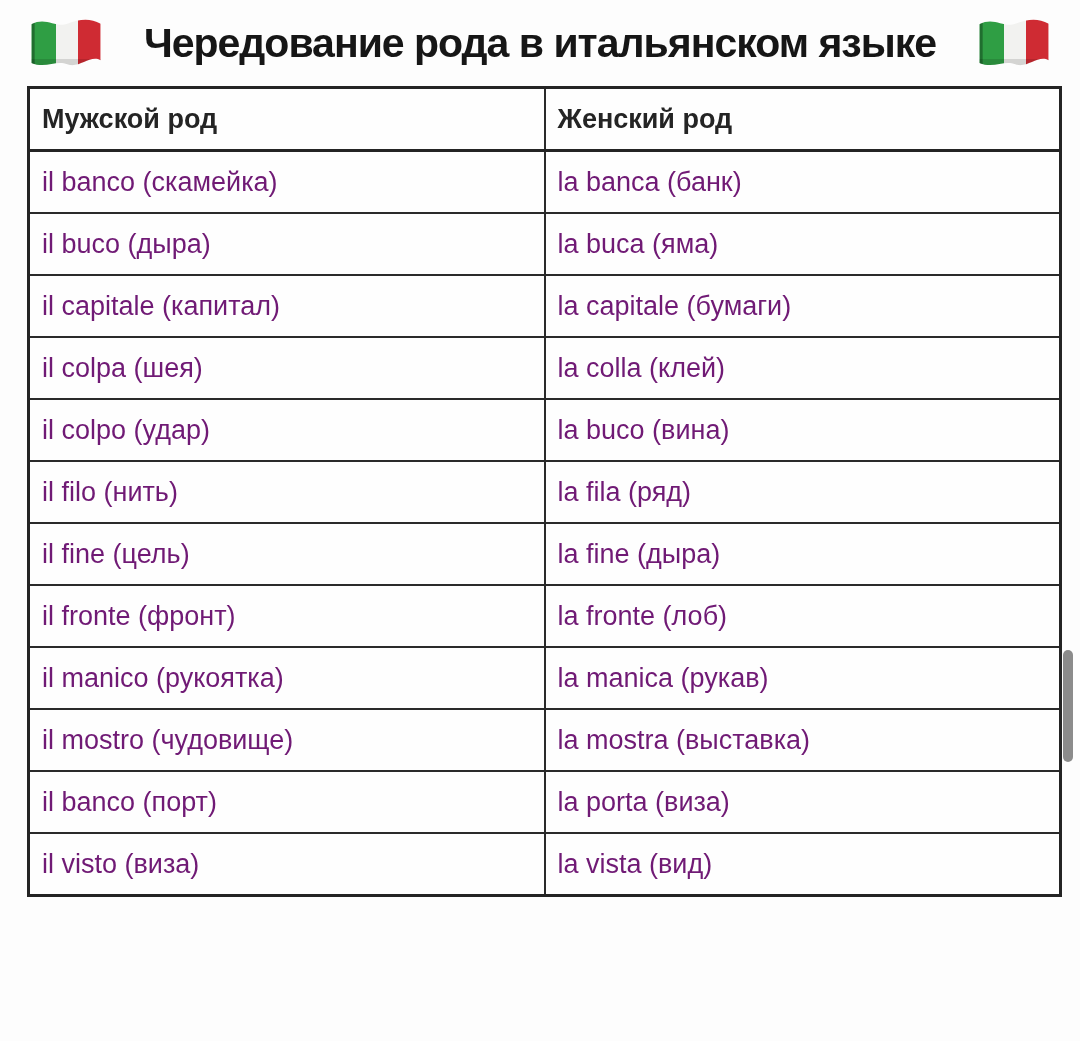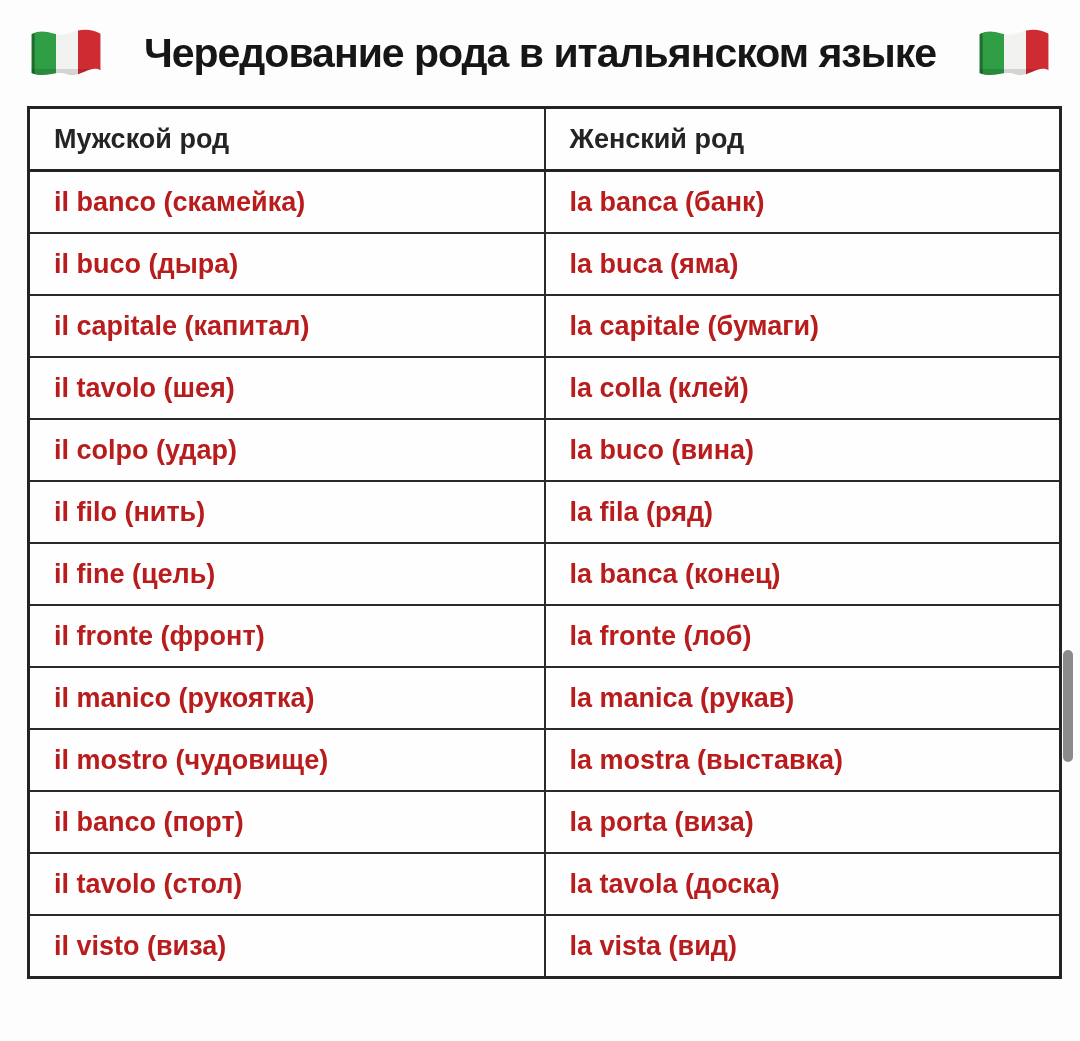--- a/index.html
+++ b/index.html
@@ -5,21 +5,21 @@
   html, body { margin: 0; padding: 0; }
   body {
     width: 1080px;
     height: 1041px;
     background: #fdfdfd;
     font-family: "Liberation Sans", sans-serif;
     position: relative;
     overflow: hidden;
   }
   .header {
-    height: 106px;
+    height: 86px;
     display: flex;
     align-items: center;
     justify-content: space-between;
     padding: 0 26px 0 26px;
     box-sizing: border-box;
   }
   .page-title {
     margin: 0;
     font-size: 41px;
     font-weight: bold;
@@ -32,35 +32,35 @@
     border-collapse: collapse;
     table-layout: fixed;
     width: 1035px;
     margin-left: 27px;
     background: #fefefe;
     border: 3px solid #242424;
   }
   .gender-table th, .gender-table td {
     border: 2px solid #2a2a2a;
     height: 60px;
-    padding: 0 8px 0 24px;
+    padding: 0 8px 0 12px;
     font-size: 27px;
     text-align: left;
     vertical-align: middle;
     overflow: hidden;
     white-space: nowrap;
   }
   .gender-table th {
     font-weight: bold;
     color: #242424;
     border-bottom: 3px solid #242424;
   }
   .gender-table td {
-    font-weight: bold;
-    color: #b91c1c;
+    font-weight: normal;
+    color: #701a75;
   }
   .scroll-thumb {
     position: absolute;
     right: 7px;
     top: 650px;
     width: 10px;
     height: 112px;
     border-radius: 6px;
     background: #8b8b8b;
   }
@@ -118,55 +118,51 @@
     </tr>
     <tr>
       <td>il buco (дыра)</td>
       <td>la buca (яма)</td>
     </tr>
     <tr>
       <td>il capitale (капитал)</td>
       <td>la capitale (бумаги)</td>
     </tr>
     <tr>
-      <td>il tavolo (шея)</td>
+      <td>il colpa (шея)</td>
       <td>la colla (клей)</td>
     </tr>
     <tr>
       <td>il colpo (удар)</td>
       <td>la buco (вина)</td>
     </tr>
     <tr>
       <td>il filo (нить)</td>
       <td>la fila (ряд)</td>
     </tr>
     <tr>
       <td>il fine (цель)</td>
-      <td>la banca (конец)</td>
+      <td>la fine (дыра)</td>
     </tr>
     <tr>
       <td>il fronte (фронт)</td>
       <td>la fronte (лоб)</td>
     </tr>
     <tr>
       <td>il manico (рукоятка)</td>
       <td>la manica (рукав)</td>
     </tr>
     <tr>
       <td>il mostro (чудовище)</td>
       <td>la mostra (выставка)</td>
     </tr>
     <tr>
       <td>il banco (порт)</td>
       <td>la porta (виза)</td>
     </tr>
     <tr>
-      <td>il tavolo (стол)</td>
-      <td>la tavola (доска)</td>
-    </tr>
-    <tr>
       <td>il visto (виза)</td>
       <td>la vista (вид)</td>
     </tr>
   </tbody>
 </table>
 
 <div class="scroll-thumb"></div>
 
 </body></html>

